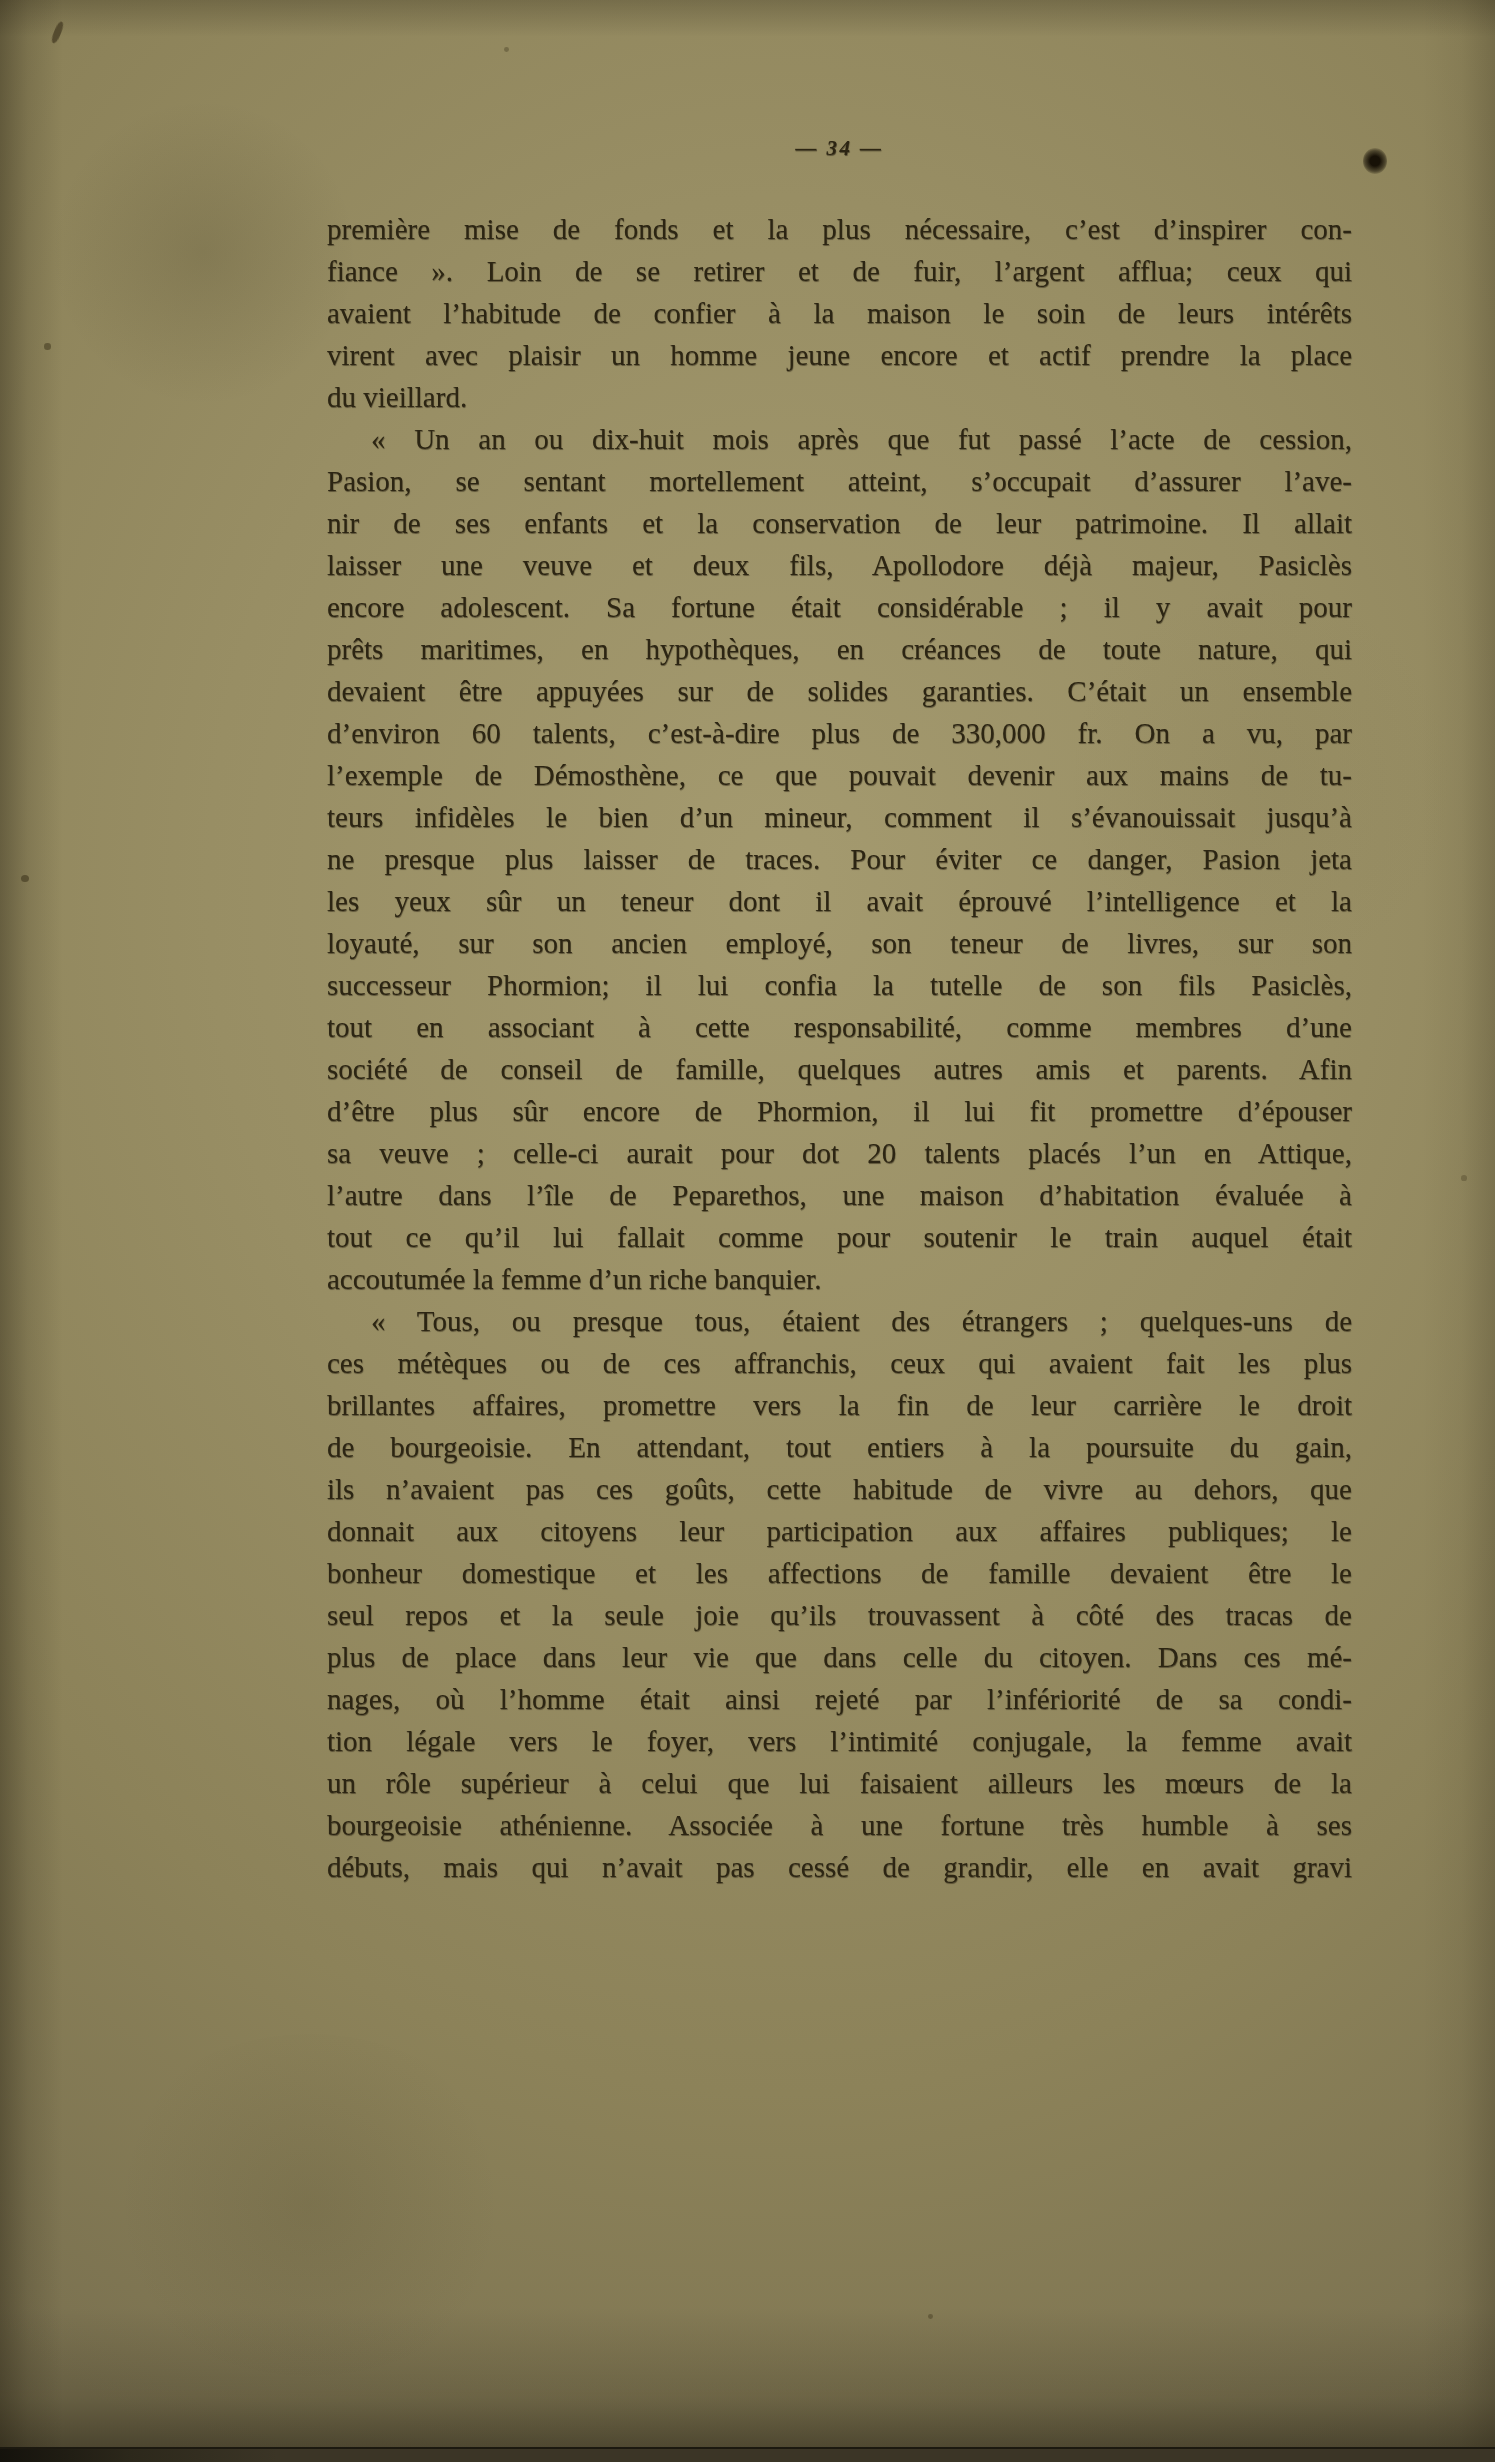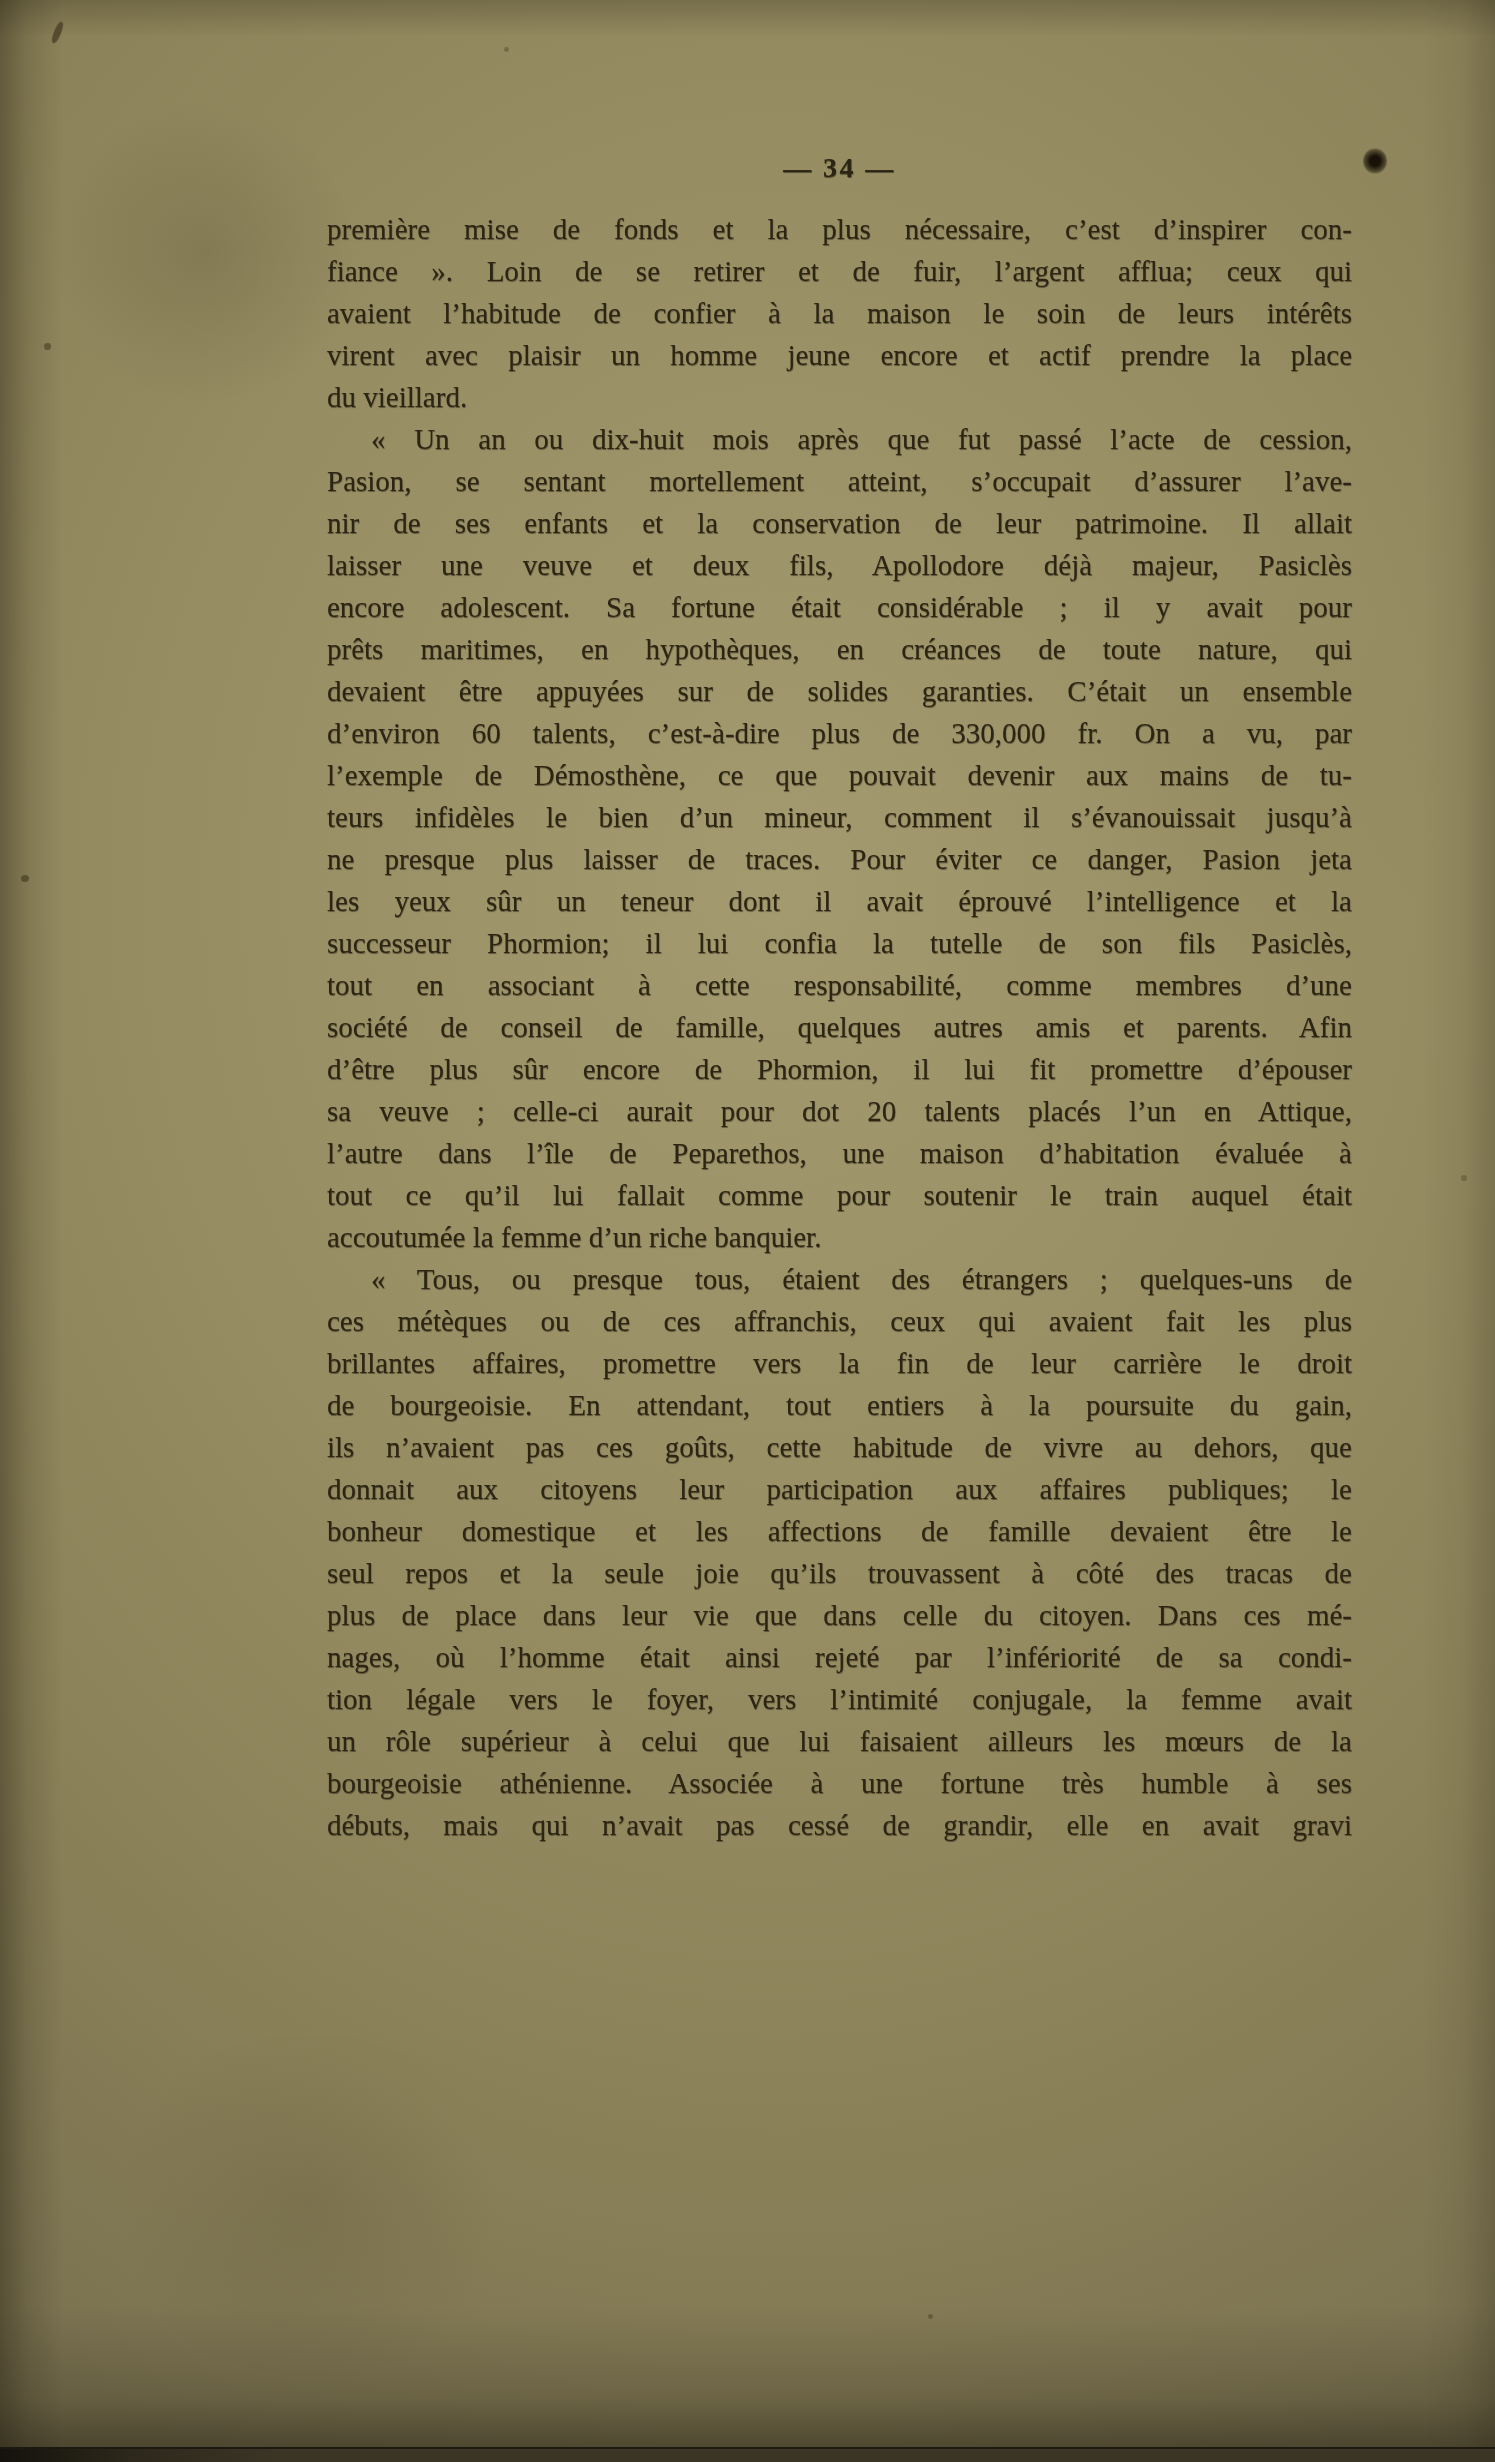--- a/index.html
+++ b/index.html
@@ -19,27 +19,28 @@
   .stain { position: absolute; border-radius: 50%; pointer-events: none; }
   .stain.a { left: 98px; top: 2034px; width: 423px; height: 342px;
     background: radial-gradient(circle, rgba(60,52,26,0.12) 0%, rgba(60,52,26,0) 70%); }
   .stain.b { left: 1074px; top: 569px; width: 374px; height: 423px;
     background: radial-gradient(circle, rgba(120,110,70,0.10) 0%, rgba(60,52,26,0) 70%); }
   .stain.c { left: 49px; top: 98px; width: 309px; height: 309px;
     background: radial-gradient(circle, rgba(40,34,16,0.14) 0%, rgba(40,34,16,0) 70%); }
 
   .page-number {
     position: absolute;
-    left: 327px; top: 152px; width: 1025px;
+    left: 327px; top: 136px; width: 1025px;
     text-align: center;
-    font-size: 28px;
+    font-size: 21px;
     font-weight: bold;
     letter-spacing: 2.4px;
     color: #2c2513;
     text-shadow: 0.5px 0.5px 0.7px rgba(35,28,14,0.55);
+    font-style: italic;
   }
 
   .text-block {
     position: absolute;
     left: 327px; top: 208px; width: 1025px;
     font-size: 29px;
     line-height: 42px;
     color: #2c2513;
     text-shadow: 0.5px 0.5px 0.7px rgba(35,28,14,0.5);
   }
@@ -100,20 +101,21 @@
     <div class="line">nir de ses enfants et la conservation de leur patrimoine. Il allait</div>
     <div class="line">laisser une veuve et deux fils, Apollodore déjà majeur, Pasiclès</div>
     <div class="line">encore adolescent. Sa fortune était considérable ; il y avait pour</div>
     <div class="line">prêts maritimes, en hypothèques, en créances de toute nature, qui</div>
     <div class="line">devaient être appuyées sur de solides garanties. C’était un ensemble</div>
     <div class="line">d’environ 60 talents, c’est-à-dire plus de 330,000 fr. On a vu, par</div>
     <div class="line">l’exemple de Démosthène, ce que pouvait devenir aux mains de tu-</div>
     <div class="line">teurs infidèles le bien d’un mineur, comment il s’évanouissait jusqu’à</div>
     <div class="line">ne presque plus laisser de traces. Pour éviter ce danger, Pasion jeta</div>
     <div class="line">les yeux sûr un teneur dont il avait éprouvé l’intelligence et la</div>
+    <div class="line">loyauté, sur son ancien employé, son teneur de livres, sur son</div>
     <div class="line">successeur Phormion; il lui confia la tutelle de son fils Pasiclès,</div>
     <div class="line">tout en associant à cette responsabilité, comme membres d’une</div>
     <div class="line">société de conseil de famille, quelques autres amis et parents. Afin</div>
     <div class="line">d’être plus sûr encore de Phormion, il lui fit promettre d’épouser</div>
     <div class="line">sa veuve ; celle-ci aurait pour dot 20 talents placés l’un en Attique,</div>
     <div class="line">l’autre dans l’île de Peparethos, une maison d’habitation évaluée à</div>
     <div class="line">tout ce qu’il lui fallait comme pour soutenir le train auquel était</div>
     <div class="line para-end">accoutumée la femme d’un riche banquier.</div>
     <div class="line indent">« Tous, ou presque tous, étaient des étrangers ; quelques-uns de</div>
     <div class="line">ces métèques ou de ces affranchis, ceux qui avaient fait les plus</div>

